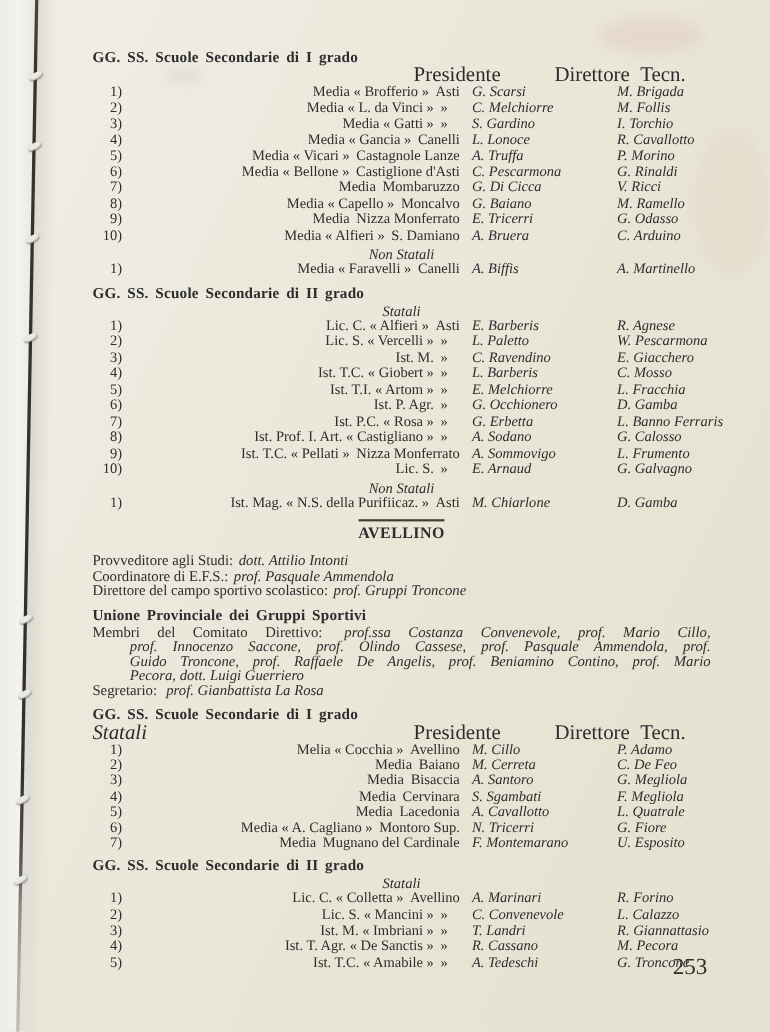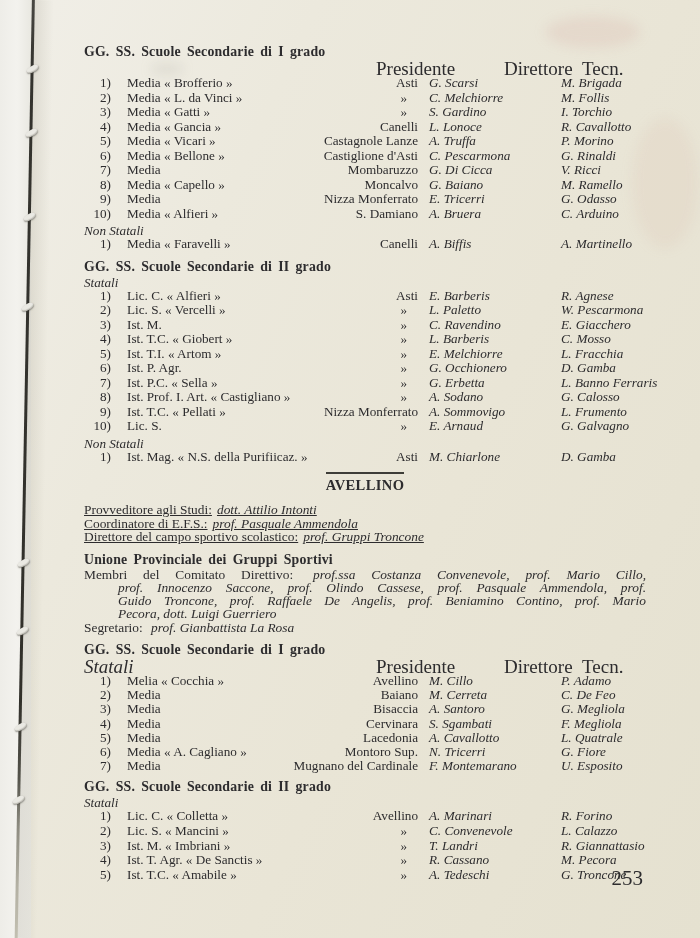--- a/index.html
+++ b/index.html
@@ -40,34 +40,34 @@
     word-spacing:2.5px;letter-spacing:.2px;
   }
   .hdr-row{display:flex;line-height:14px;font-size:19px;margin-top:2px;}
   .hdr-left{width:292px;flex:none;font-style:italic;}
   .hdr-pres{width:128px;flex:none;}
   .hdr-dir{flex:1;word-spacing:5px;}
   .trow{display:flex;line-height:14.5px;font-size:13.2px;}
   .rows-tight .trow{line-height:14.2px;}
   .rows-loose .trow{line-height:14.6px;}
   .num{width:27px;text-align:right;flex:none;}
-  .nameloc{width:307px;flex:none;display:flex;justify-content:space-between;padding-left:16px;box-sizing:border-box;}
+  .nameloc{width:307px;flex:none;display:flex;justify-content:flex-end;padding-left:16px;box-sizing:border-box;}
   .sname{white-space:nowrap;padding-right:6px;}
   .loc{text-align:right;white-space:nowrap;}
   .loc.gm{padding-right:11px;}
   .pres{width:128px;flex:none;font-style:italic;white-space:nowrap;margin-left:11px;}
   .dir{flex:1;font-style:italic;padding-left:4px;white-space:nowrap;}
-  .label-line{font-style:italic;font-size:13.2px;line-height:13px;margin-top:3px;}
+  .label-line{font-style:italic;font-size:13.2px;line-height:13px;margin-top:3px;text-align:center;}
   .mt1{margin-top:1px;}.mt6{margin-top:6px;}.mt7{margin-top:7px;}.mt8{margin-top:8px;}.mt10{margin-top:10px;}
   .divider{width:78px;height:2px;background:#3e3d38;margin:8px auto 4px auto;}
   .province-heading{
     text-align:center;font-weight:bold;font-size:14.5px;letter-spacing:.4px;
     line-height:15px;margin:0;
   }
-  .official-line{font-size:13.4px;line-height:13.6px;text-decoration:underline;}
+  .official-line{font-size:13.4px;line-height:13.6px;}
   .lbl{font-style:normal;}
   .ital{font-style:italic;margin-left:5px;}
   .union-line{font-size:13.4px;line-height:13.4px;}
   .mline{font-size:13.4px;line-height:13.2px;margin:0;font-style:italic;}
   .mline .lbl{font-style:normal;margin-right:4px;}
   .cont{margin-left:34px;}
   .jline{text-align:justify;text-align-last:justify;}
   .cont.jline{width:528px;}
   .page-number{position:absolute;top:869px;right:57px;font-size:21px;line-height:18px;}
 </style>
@@ -259,21 +259,21 @@
           <span class="nameloc">
             <span class="sname">Ist. P. Agr.</span>
             <span class="loc gm">»</span>
           </span>
           <span class="pres">G. Occhionero</span>
           <span class="dir">D. Gamba</span>
         </div>
         <div class="trow">
           <span class="num">7)</span>
           <span class="nameloc">
-            <span class="sname">Ist. P.C. « Sella »</span>
+            <span class="sname">Ist. P.C. « Rosa »</span>
             <span class="loc gm">»</span>
           </span>
           <span class="pres">G. Erbetta</span>
           <span class="dir">L. Banno Ferraris</span>
         </div>
         <div class="trow">
           <span class="num">8)</span>
           <span class="nameloc">
             <span class="sname">Ist. Prof. I. Art. « Castigliano »</span>
             <span class="loc gm">»</span>

